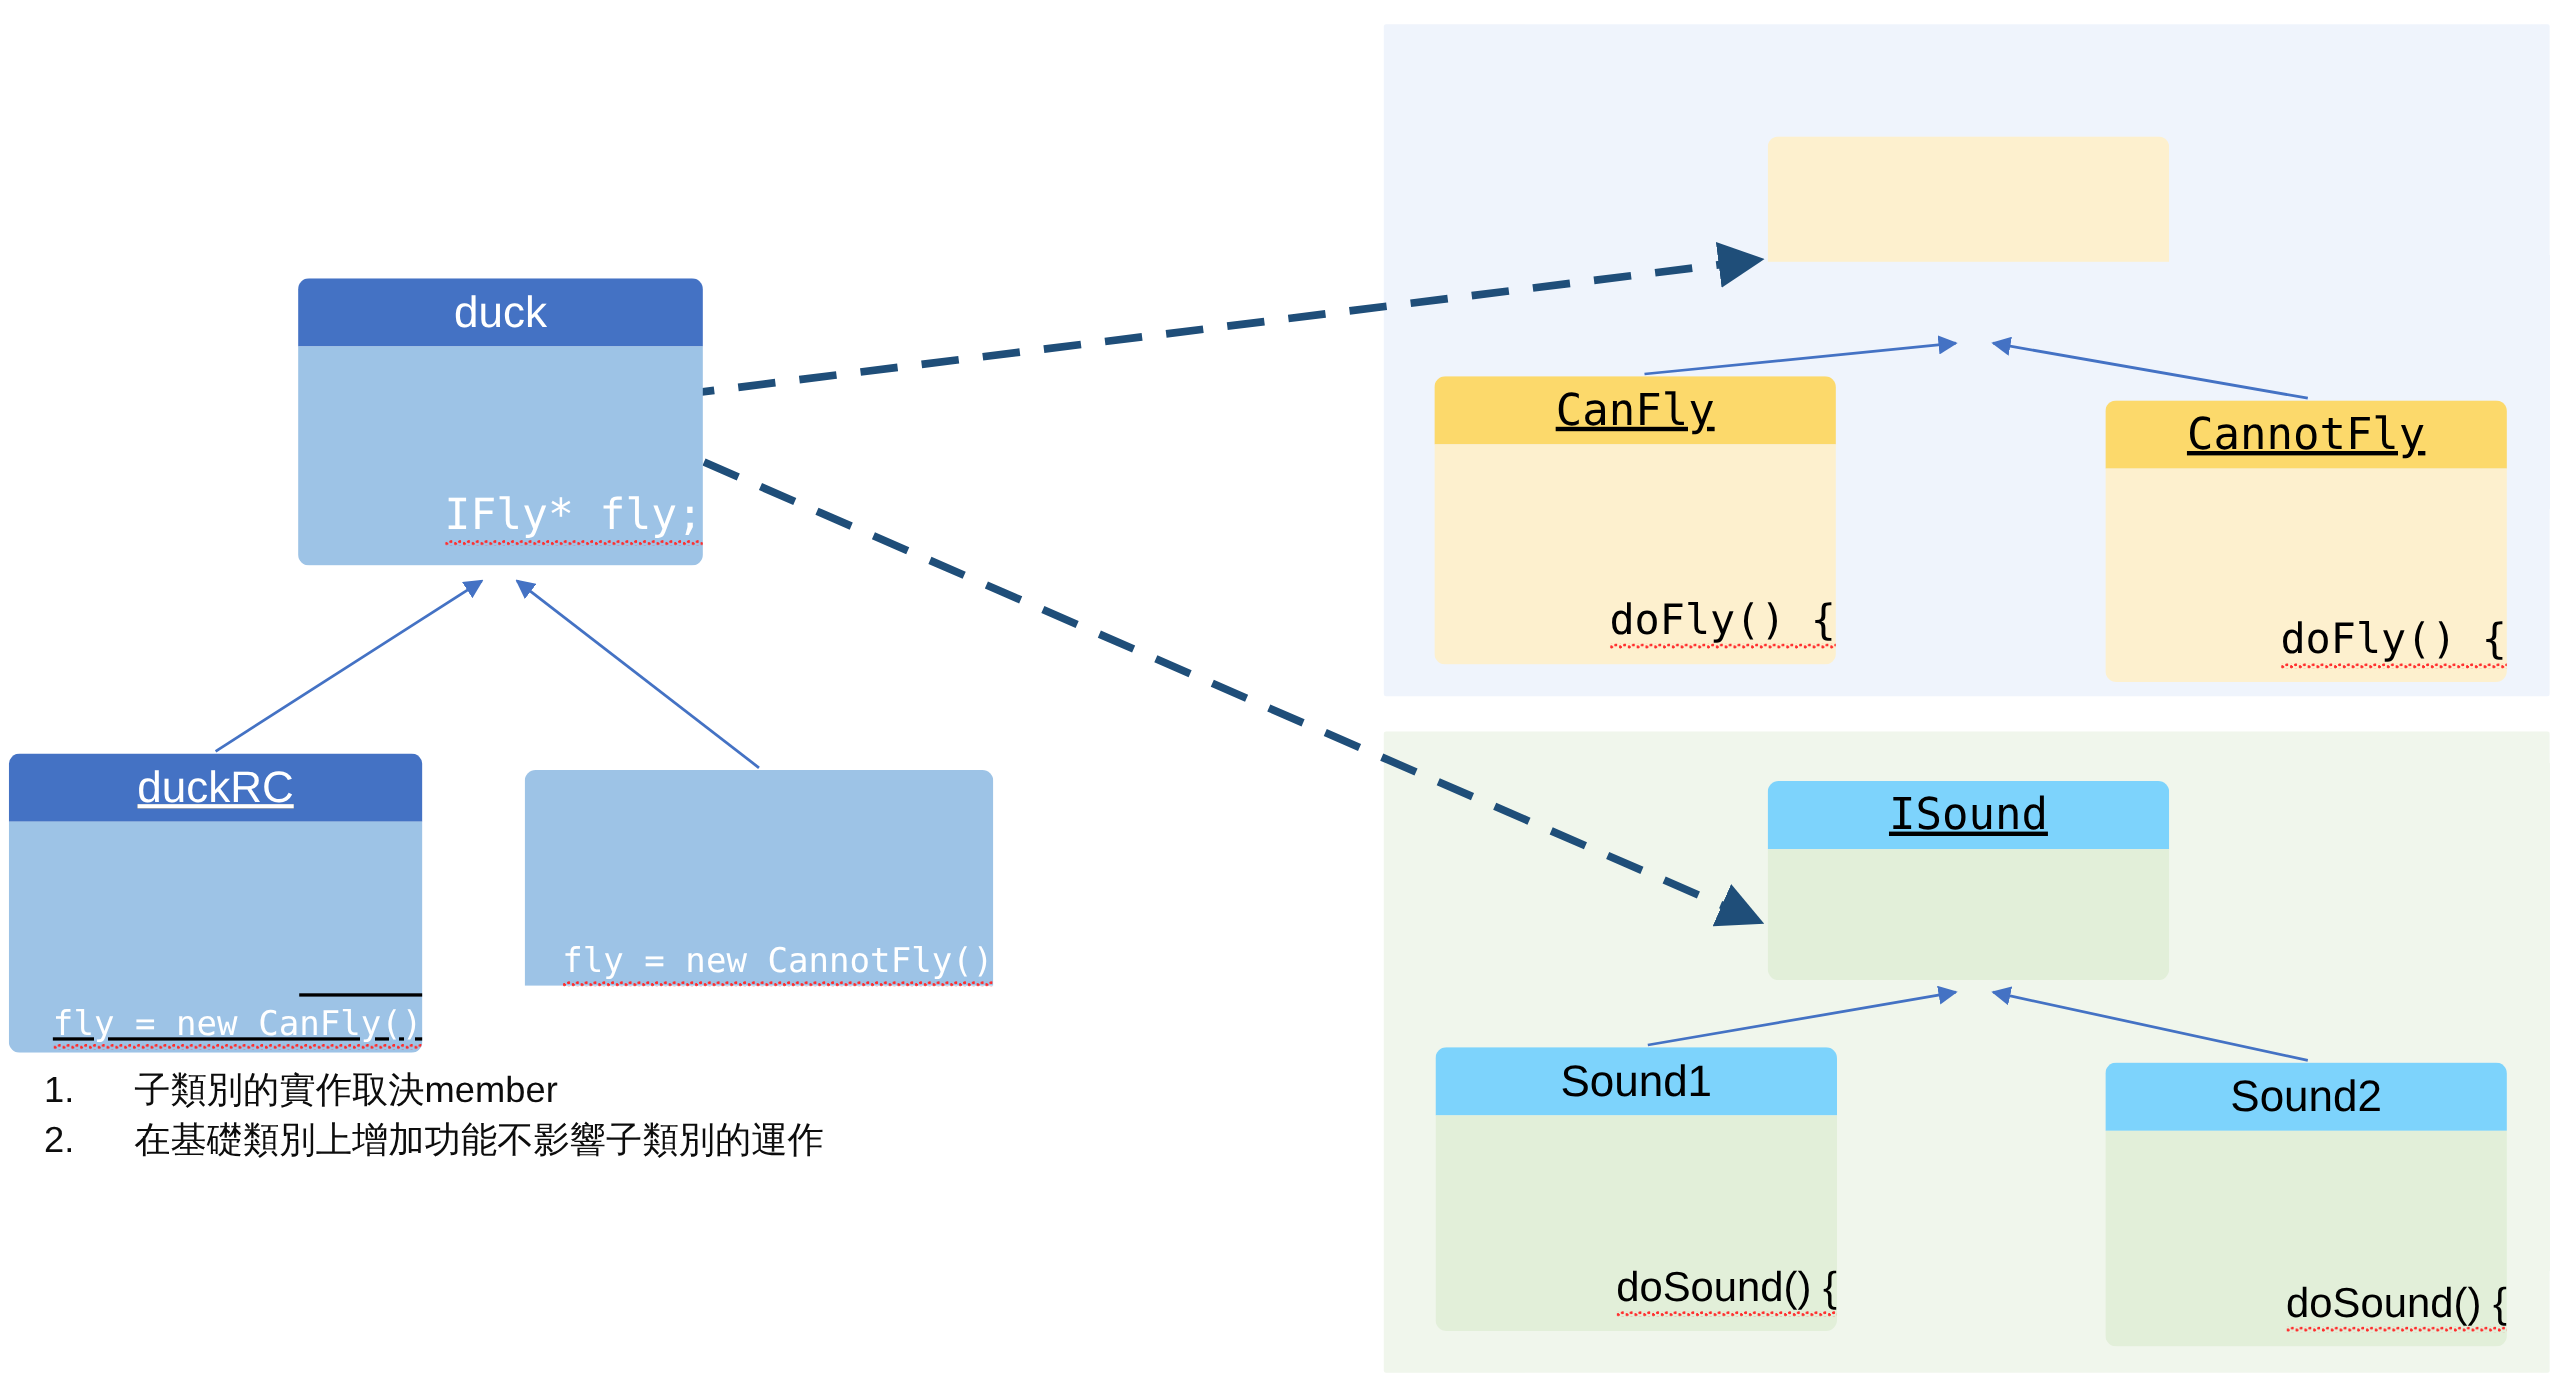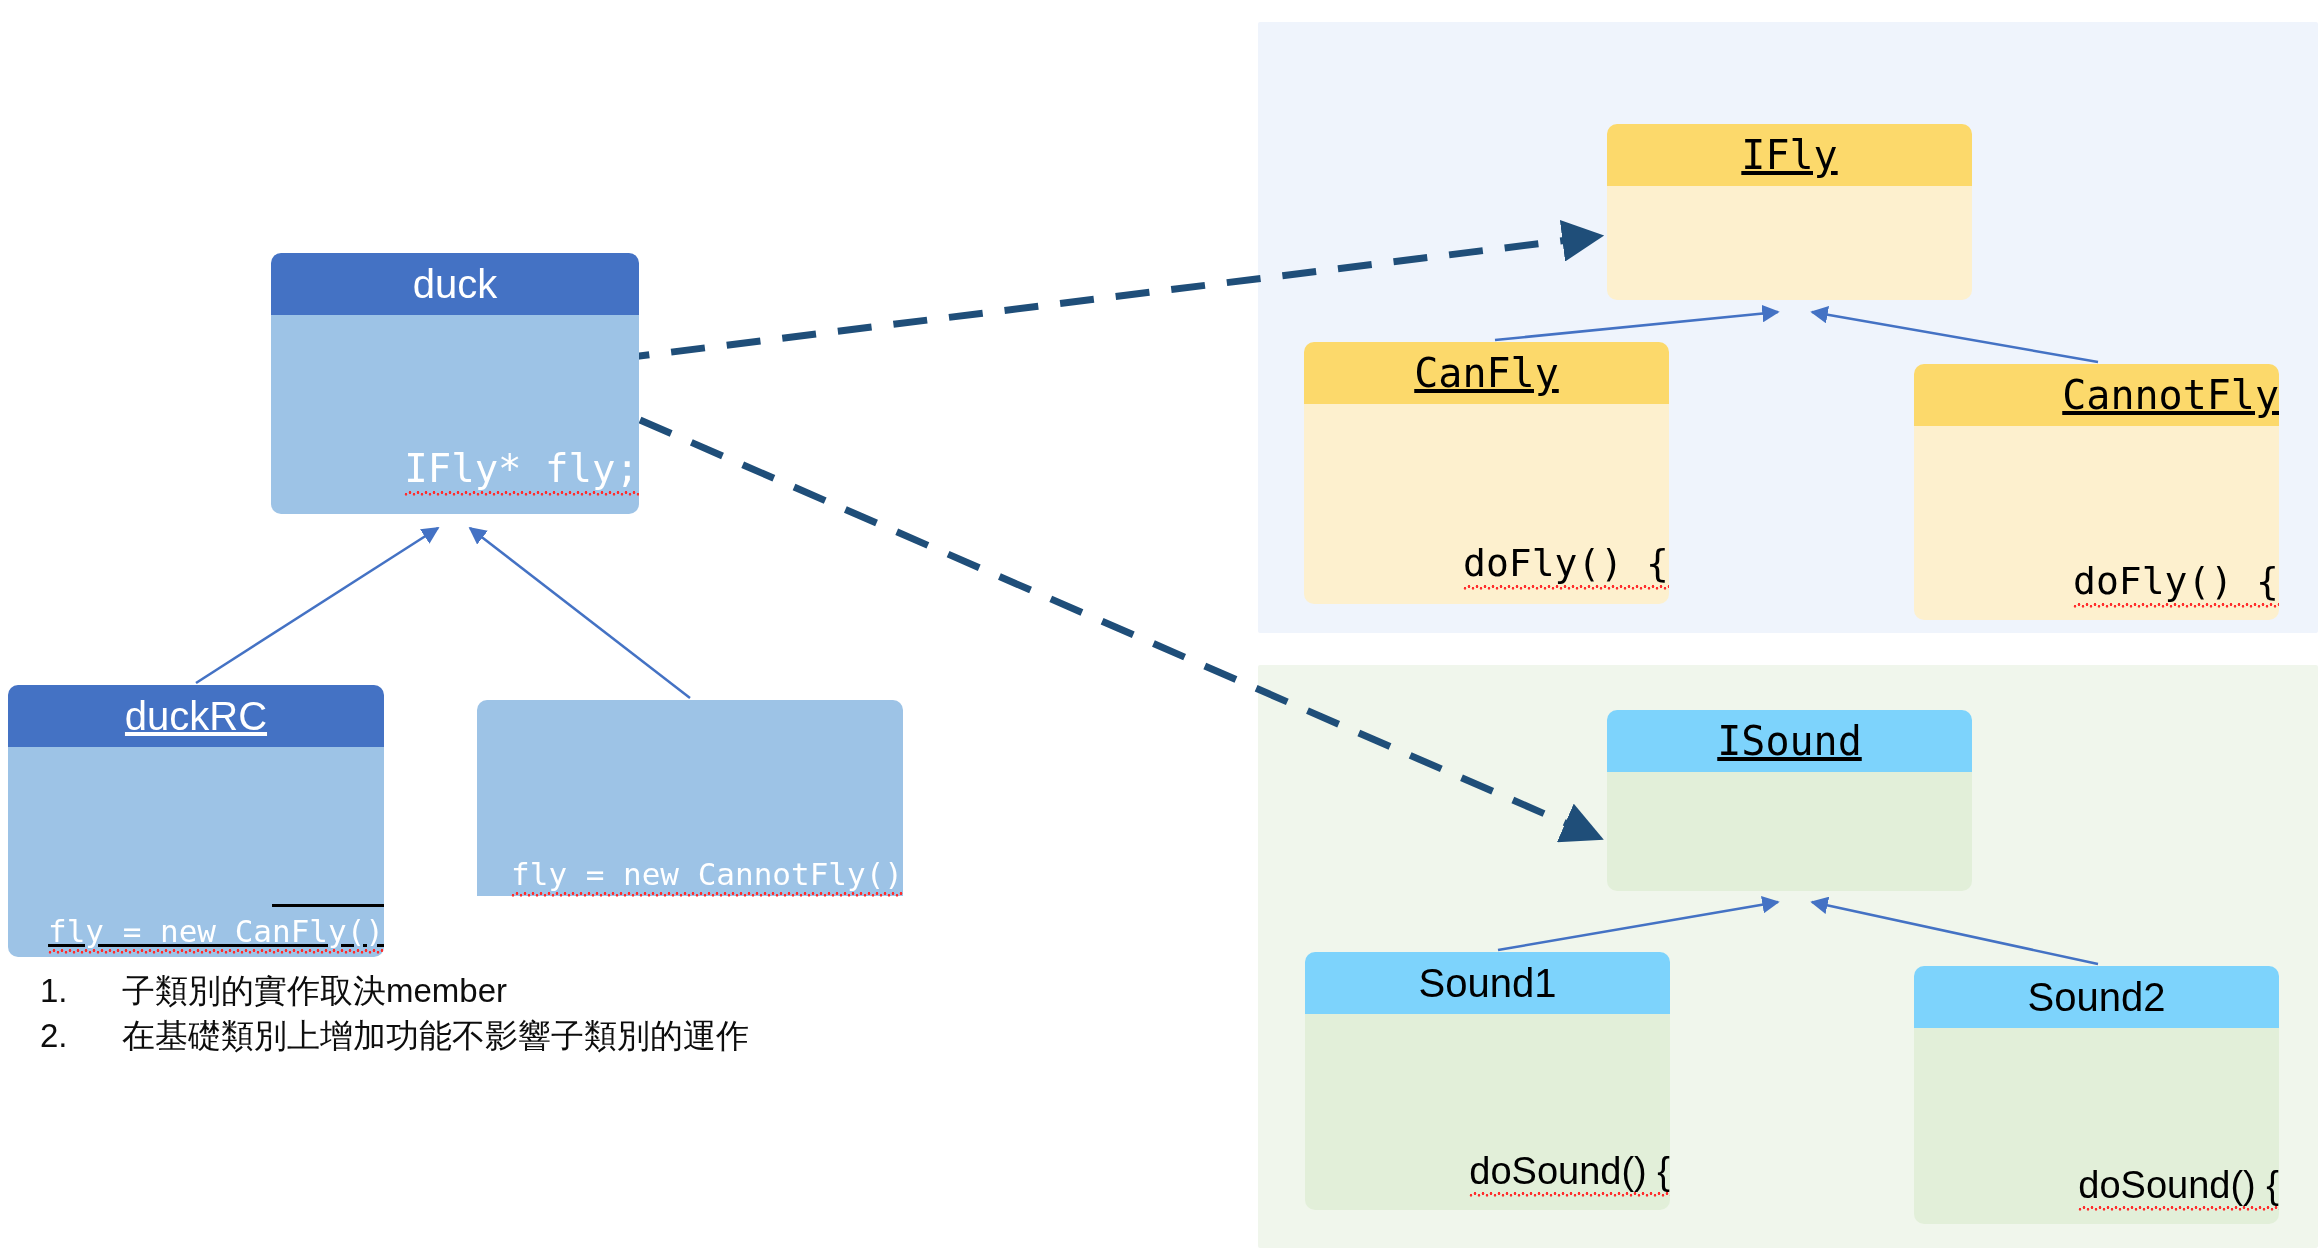--- a/index.html
+++ b/index.html
@@ -124,21 +124,21 @@
 
   #box-ifly       { left: 1607px; top: 124px; width: 365px; height: 176px; }
   #box-ifly .hdr  { height: 62px; line-height: 62px; font-size: 40px; }
   #box-ifly .body { height: 114px; padding: 8px 0 0 18px; font-size: 39px; line-height: 53px; }
 
   #box-canfly       { left: 1304px; top: 342px; width: 365px; height: 262px; }
   #box-canfly .hdr  { height: 62px; line-height: 62px; font-size: 40px; }
   #box-canfly .body { height: 200px; padding: 34px 0 0 18px; font-size: 38px; line-height: 50px; }
 
   #box-cannotfly       { left: 1914px; top: 364px; width: 365px; height: 256px; }
-  #box-cannotfly .hdr  { height: 62px; line-height: 62px; font-size: 40px; text-align: right; }
+  #box-cannotfly .hdr  { height: 62px; line-height: 62px; font-size: 40px; }
   #box-cannotfly .body { height: 194px; padding: 30px 0 0 18px; font-size: 38px; line-height: 50px; }
 
   #box-isound       { left: 1607px; top: 710px; width: 365px; height: 181px; }
   #box-isound .hdr  { height: 62px; line-height: 62px; font-size: 40px; }
   #box-isound .body { height: 119px; padding: 8px 0 0 18px; font-size: 39px; line-height: 53px; }
 
   #box-sound1       { left: 1305px; top: 952px; width: 365px; height: 258px; }
   #box-sound1 .hdr  { height: 62px; line-height: 62px; font-size: 40px; }
   #box-sound1 .body { height: 196px; padding: 32px 0 0 18px; font-size: 38px; line-height: 50px; }
 
@@ -216,21 +216,20 @@
     </div>
   </div>
 
   <div class="uml blue" id="box-duckwood">
     <div class="body mono">
       <div><span class="sq">fly = new CannotFly()</span></div>
     </div>
   </div>
 
   <div class="uml yellow" id="box-ifly">
-    <div class="hdr mono ul sq">IFly</div>
     <div class="body sans">
       
       
     </div>
   </div>
 
   <div class="uml yellow" id="box-canfly">
     <div class="hdr mono ul sq">CanFly</div>
     <div class="body mono">
       <div><span class="sq">doFly() {</span></div>

